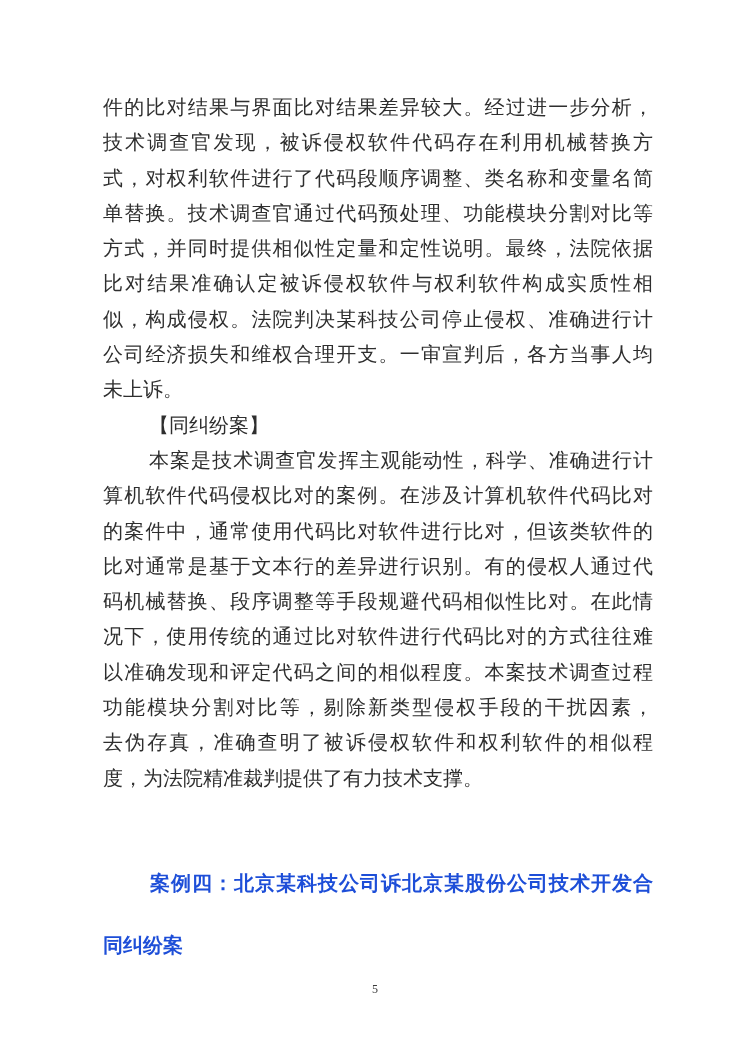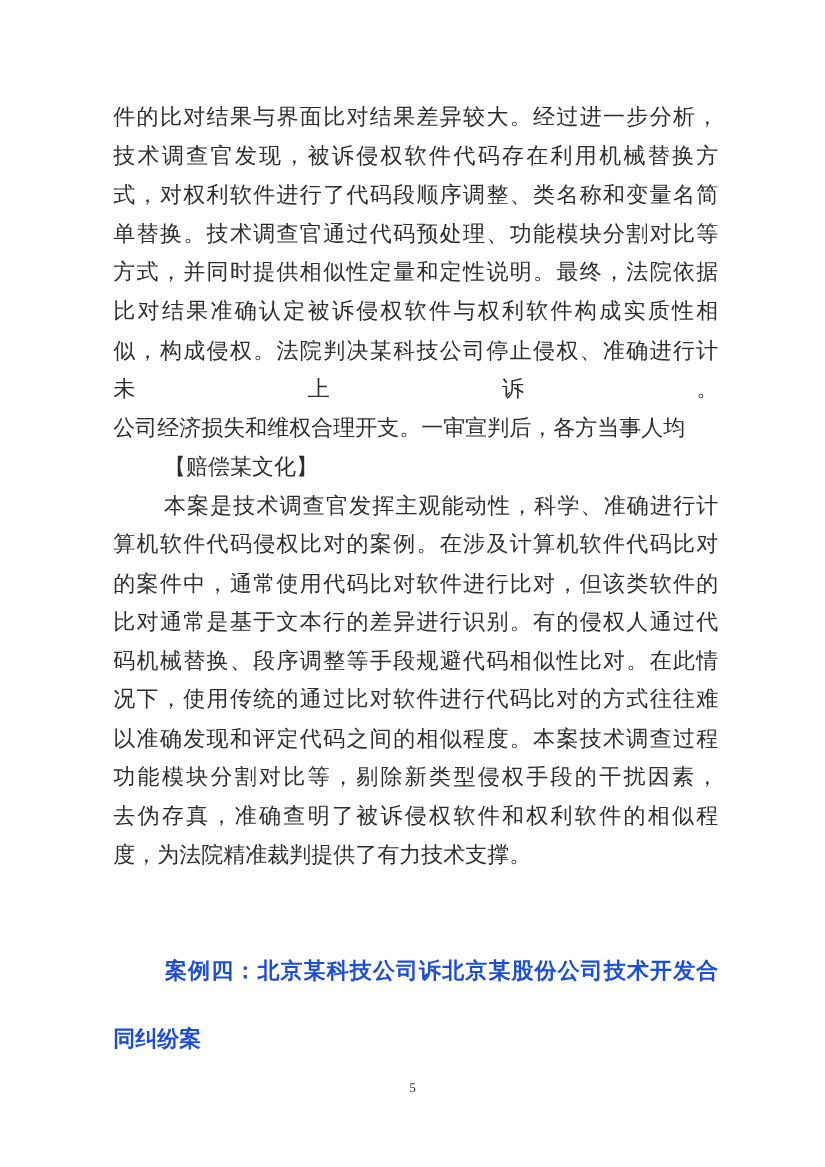--- a/index.html
+++ b/index.html
@@ -61,25 +61,25 @@
 <div class="page">
   <div class="text-block">
     <div class="para">
         <div class="line">件的比对结果与界面比对结果差异较大。经过进一步分析，</div>
         <div class="line">技术调查官发现，被诉侵权软件代码存在利用机械替换方</div>
         <div class="line">式，对权利软件进行了代码段顺序调整、类名称和变量名简</div>
         <div class="line">单替换。技术调查官通过代码预处理、功能模块分割对比等</div>
         <div class="line">方式，并同时提供相似性定量和定性说明。最终，法院依据</div>
         <div class="line">比对结果准确认定被诉侵权软件与权利软件构成实质性相</div>
         <div class="line">似，构成侵权。法院判决某科技公司停止侵权、准确进行计</div>
+        <div class="line">公司经济损失和维权合理开支。一审宣判后，各方当事人均</div>
         <div class="line">未上诉。</div>
-        <div class="line">公司经济损失和维权合理开支。一审宣判后，各方当事人均</div>
       </div>
     <div class="para indented">
-        <div class="line">【赔偿某文化】</div>
+        <div class="line">【同纠纷案】</div>
       </div>
     <div class="para indented">
         <div class="line">本案是技术调查官发挥主观能动性，科学、准确进行计</div>
         <div class="line">算机软件代码侵权比对的案例。在涉及计算机软件代码比对</div>
         <div class="line">的案件中，通常使用代码比对软件进行比对，但该类软件的</div>
         <div class="line">比对通常是基于文本行的差异进行识别。有的侵权人通过代</div>
         <div class="line">码机械替换、段序调整等手段规避代码相似性比对。在此情</div>
         <div class="line">况下，使用传统的通过比对软件进行代码比对的方式往往难</div>
         <div class="line">以准确发现和评定代码之间的相似程度。本案技术调查过程</div>
         <div class="line">功能模块分割对比等，剔除新类型侵权手段的干扰因素，</div>

